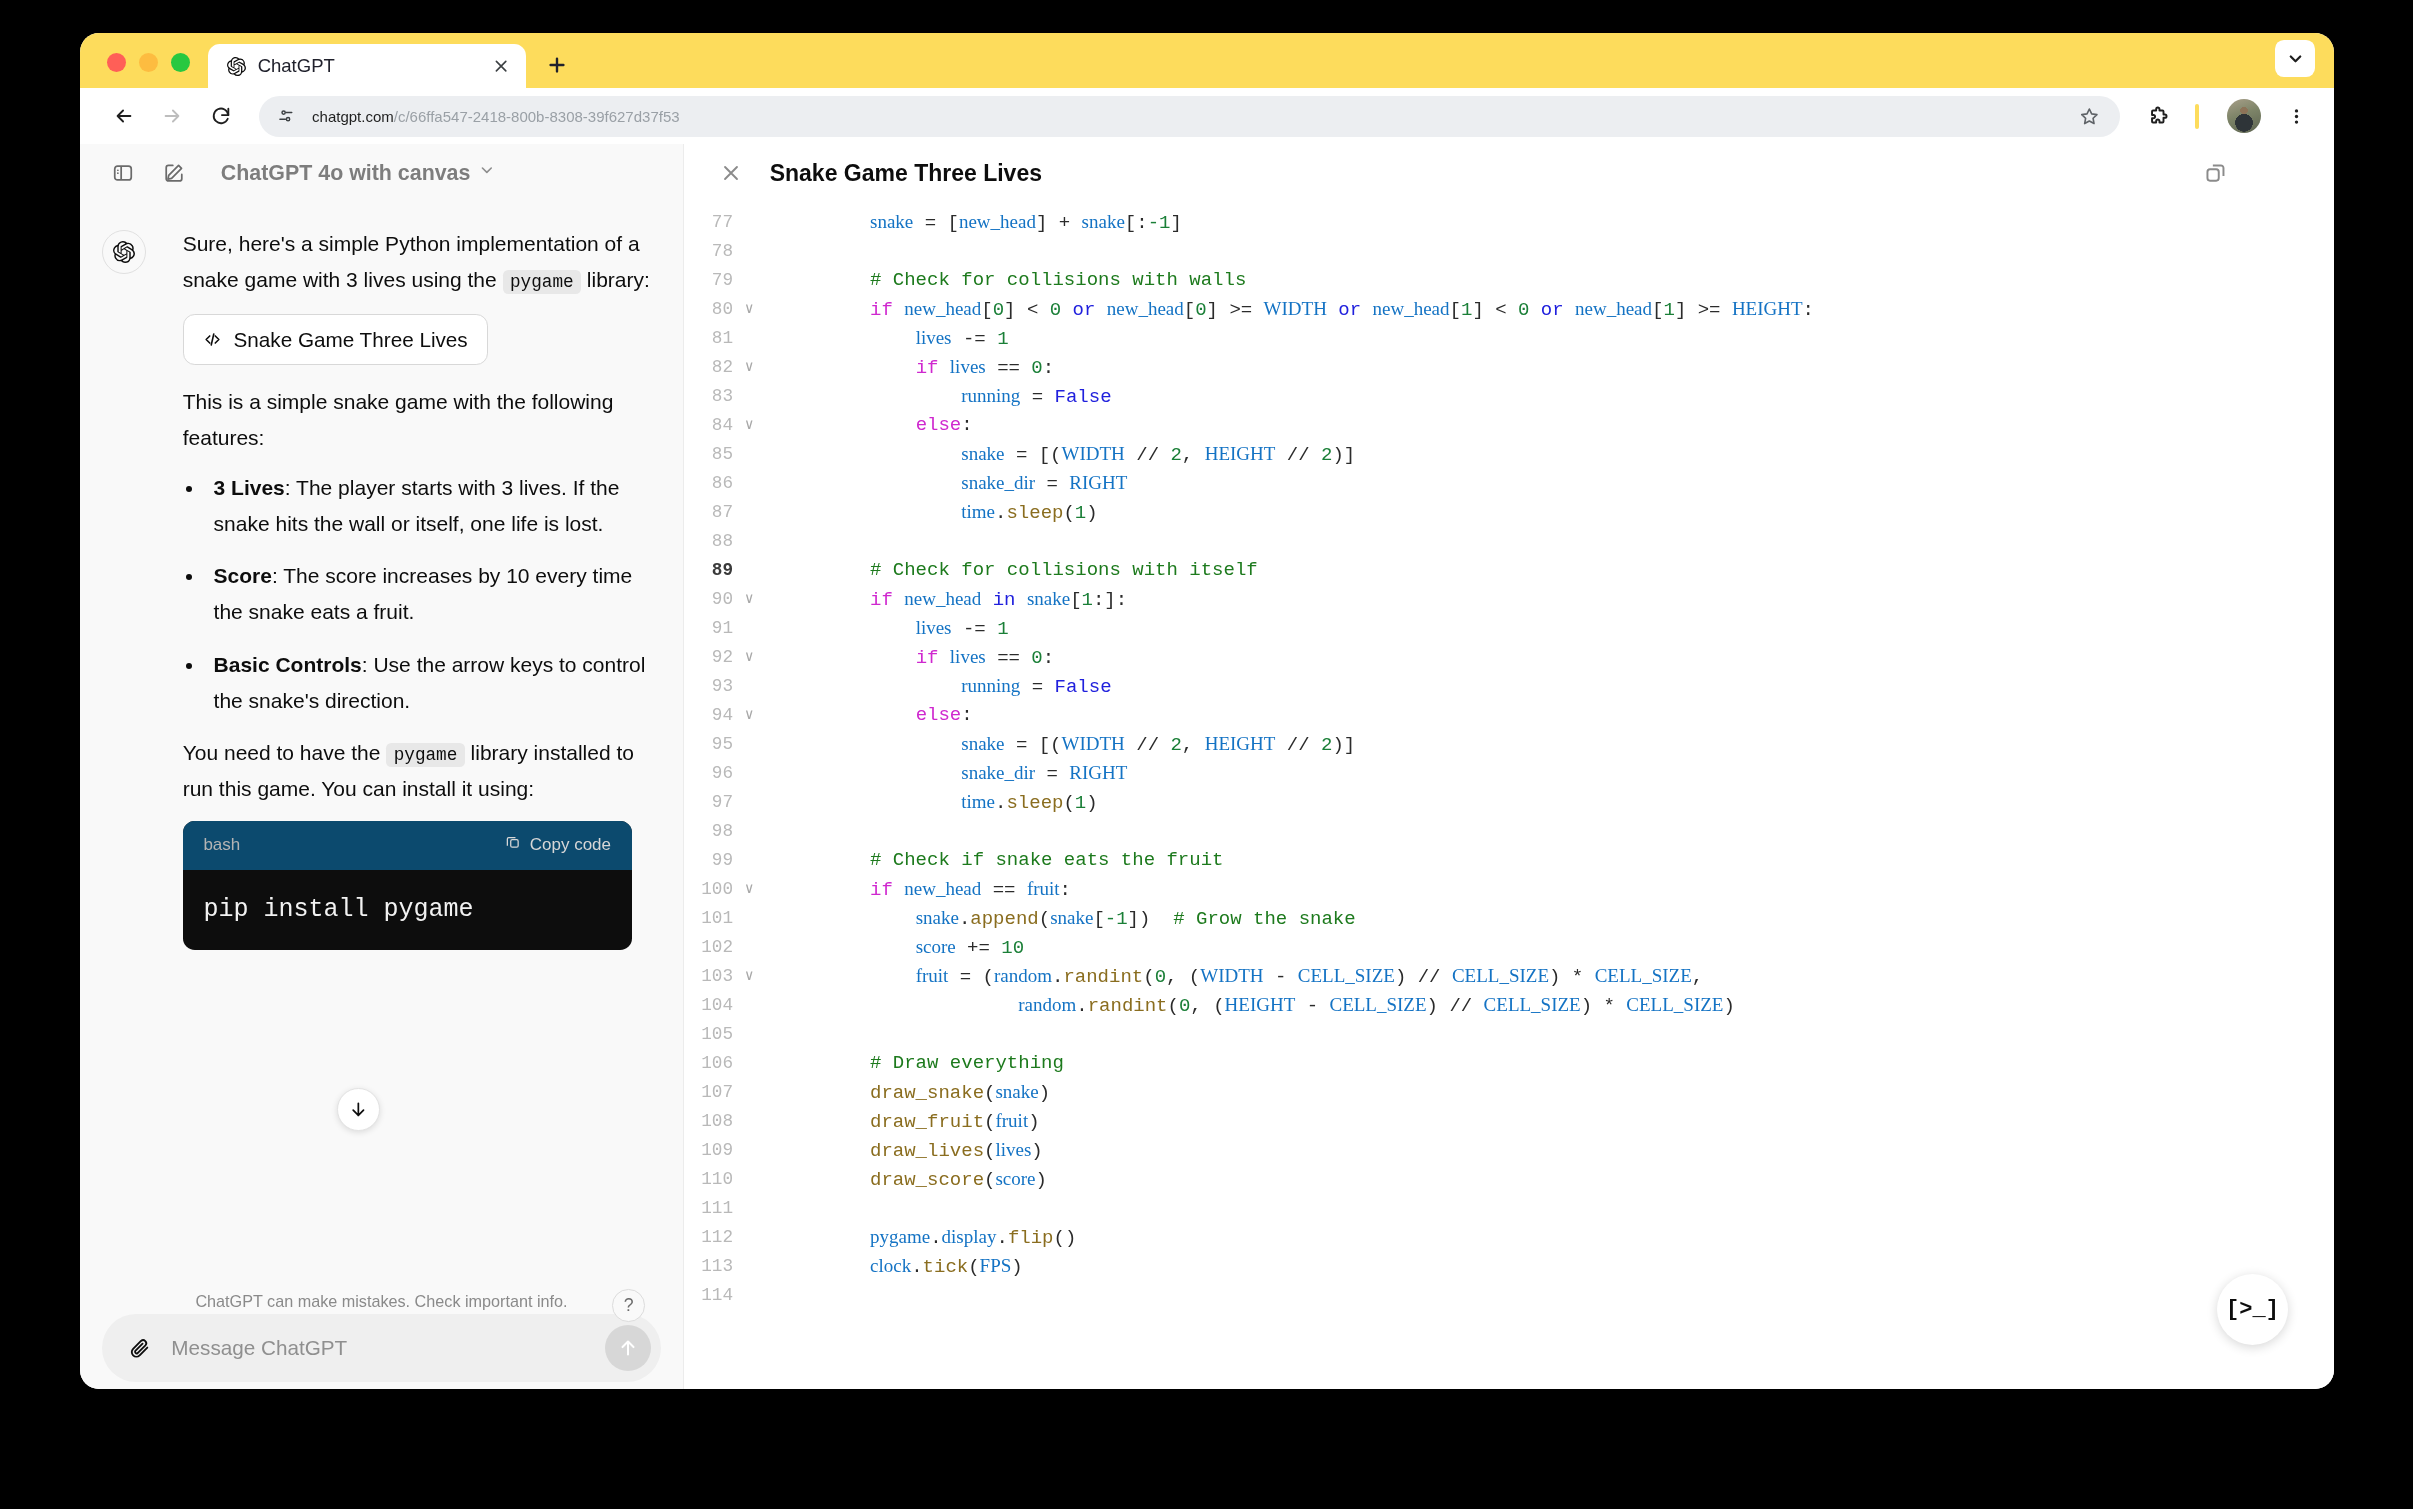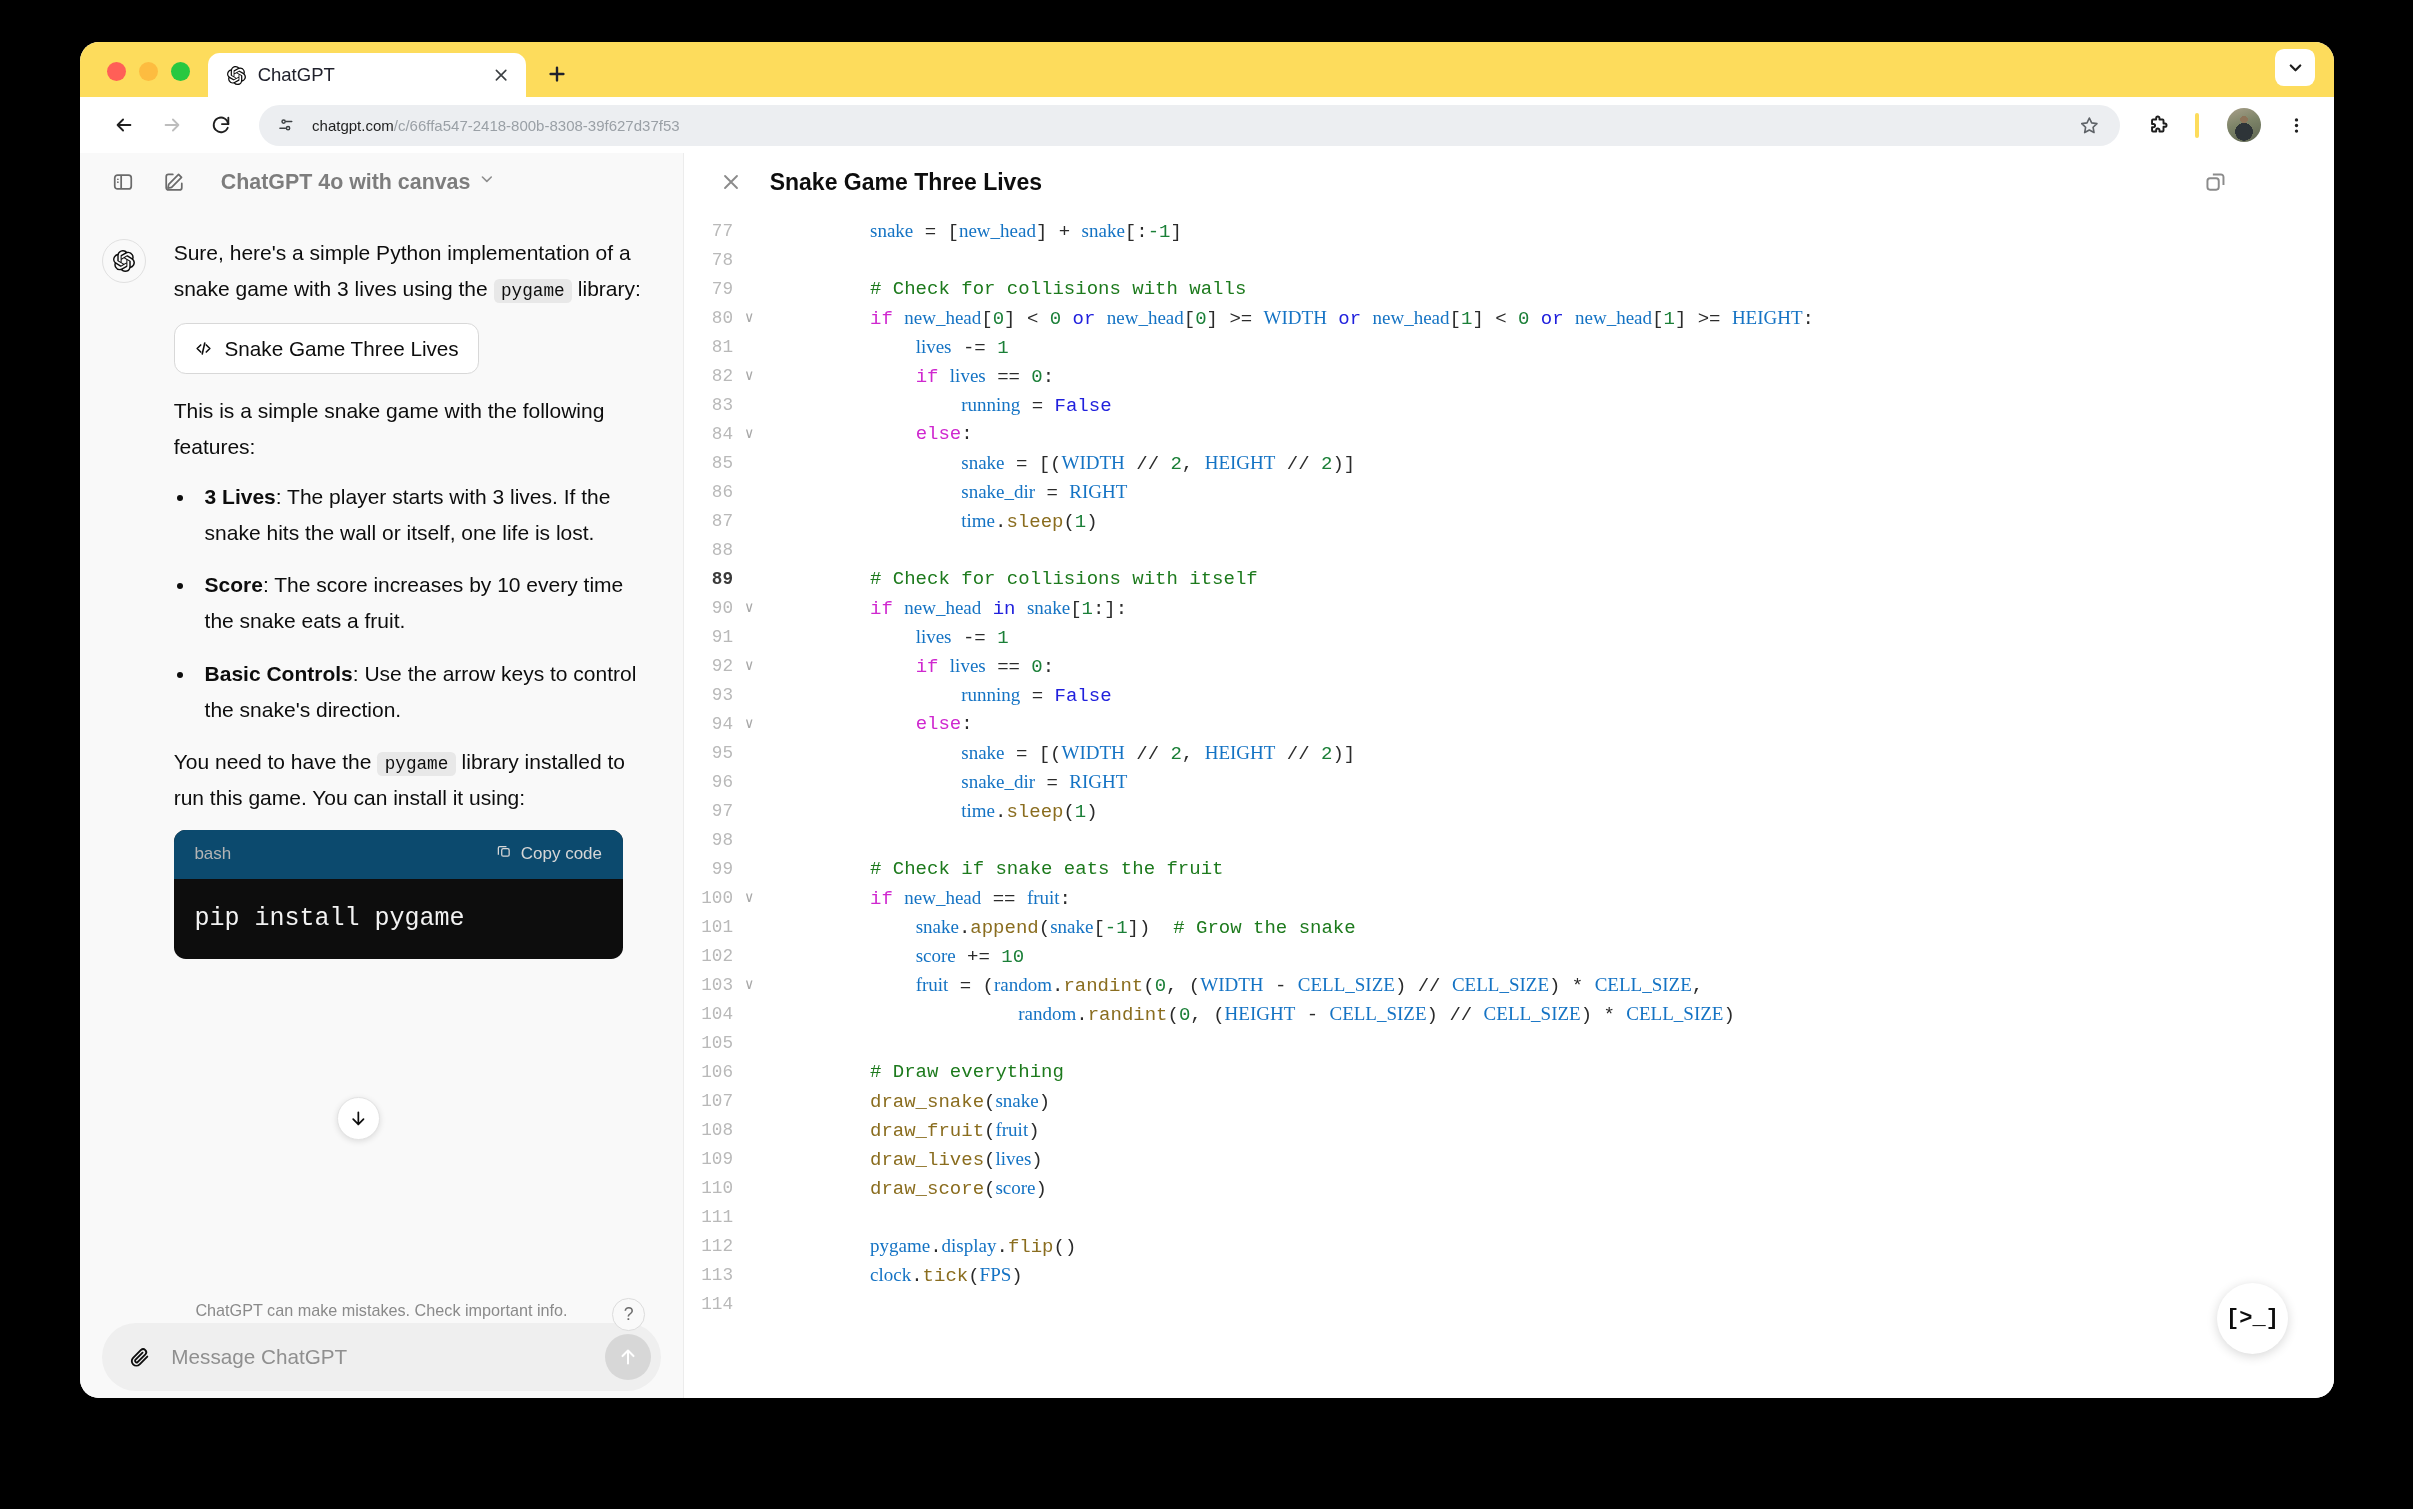--- a/index.html
+++ b/index.html
@@ -6,21 +6,21 @@
   html, body {
     width: 2413px; height: 1510px;
     background: #000;
     font-family: "Liberation Sans", sans-serif;
     overflow: hidden;
   }
 
   
   #browser-window {
     position: absolute;
-    left: 80px; top: 42px;
+    left: 80px; top: 33px;
     width: 2254px; height: 1356px;
     border-radius: 19px;
     overflow: hidden;
     background: #fff;
   }
 
   
   #tab-strip {
     height: 55px;
     background: #FDDC5C;
@@ -136,21 +136,21 @@
     display: flex; align-items: flex-start; gap: 7.4px;
     padding: 5.9px 10.3px; border-radius: 8.9px; margin-left: 5.9px;
   }
   #model-name { font-size: 21.4px; font-weight: 600; color: #7d7d7d; white-space: nowrap; }
   #model-chevron { color: #8e8e8e; display: flex; }
 
   #chat-scroll {
     flex: 1; overflow: hidden; position: relative;
     padding: 11.8px 0 0 0;
   }
-  #message-row { display: flex; padding: 11.8px 29.5px 0 22px; gap: 7px; }
+  #message-row { display: flex; padding: 11.8px 29.5px 0 22px; gap: 16px; }
   #assistant-avatar {
     width: 44px; height: 44px; flex: none;
     border: 0.7px solid #e0e0e0; border-radius: 50%;
     display: flex; align-items: center; justify-content: center;
     margin-top: 4.4px;
   }
   #message-body { flex: 1; padding-left: 20.7px; }
   #message-body p {
     font-size: 21px; line-height: 1.72; color: #0d0d0d;
     margin-bottom: 13.3px;

